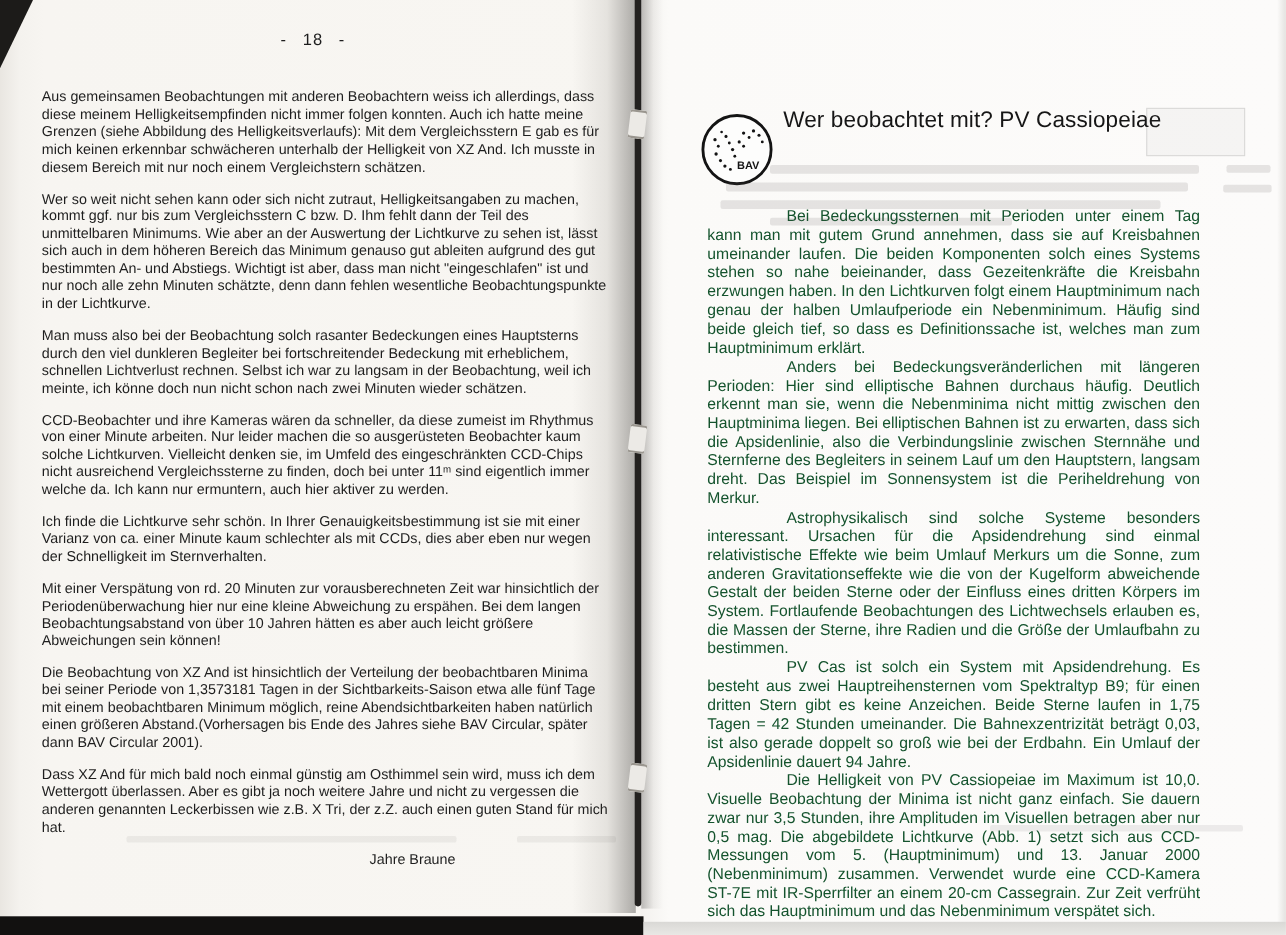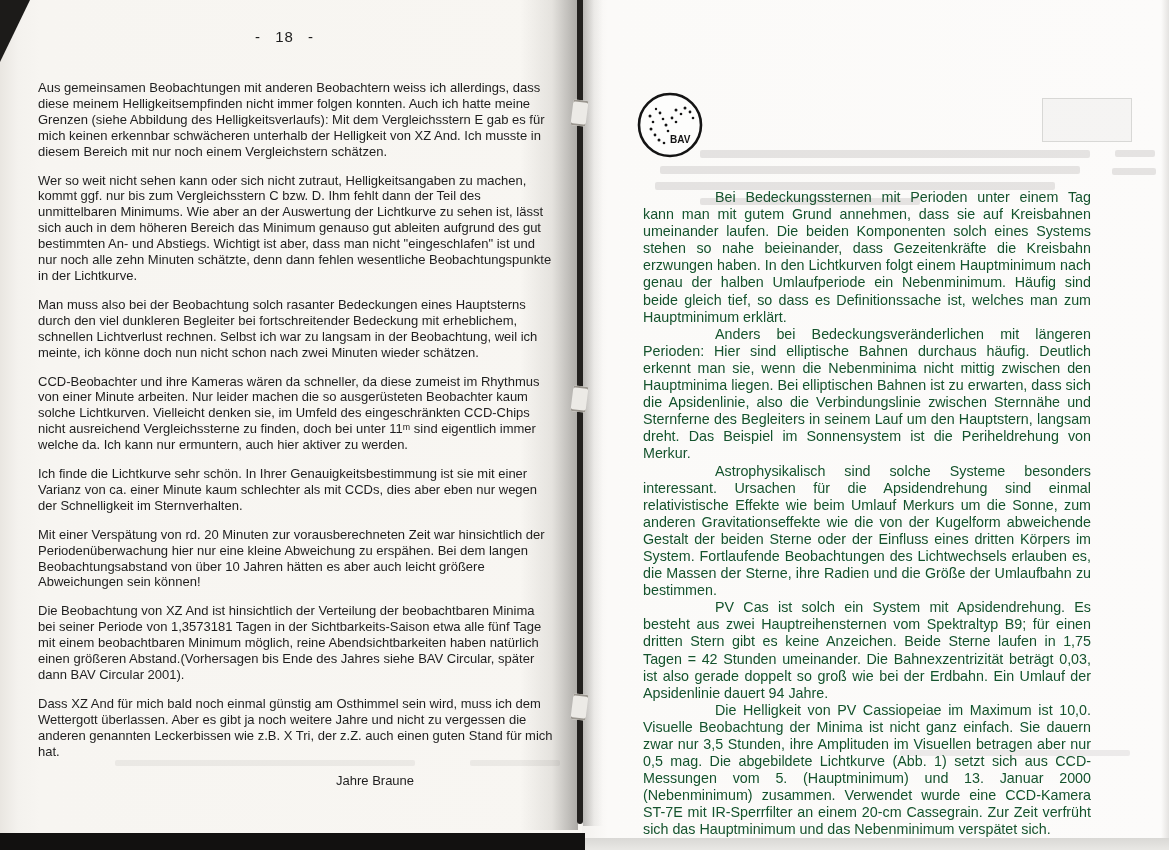--- a/index.html
+++ b/index.html
@@ -36,21 +36,21 @@
   
   .page-num{position:absolute;color:#1d1d1d;font-size:15px;letter-spacing:1px;word-spacing:9px;}
   .page-num.left{left:255px;top:28px;}
 
   .body-left{position:absolute;left:38px;top:80px;width:516px;color:#1e1e1e;
     font-size:13px;line-height:15.9px;}
   .body-left p{margin:0 0 13px 0;}
   .signature{margin-top:12px;margin-left:298px;}
 
   .article-header{position:absolute;left:635px;top:85px;width:480px;height:72px;}
-  .bav-logo{position:absolute;left:0;top:6px;}
+  .bav-logo{position:absolute;left:0;top:17px;}
   .article-title{position:absolute;left:77px;top:12px;font-size:20.5px;color:#161616;
     letter-spacing:0.1px;white-space:nowrap;}
 
   .body-right{position:absolute;left:643px;top:189px;width:448px;color:#14532d;
     font-size:14.3px;line-height:17.1px;text-align:justify;}
   .body-right p{margin:0;text-indent:72px;}
 
   
   .ghost{position:absolute;background:rgba(90,88,84,0.14);border-radius:2px;filter:blur(0.6px);}
   .ghost-box{position:absolute;border:1px solid rgba(90,88,84,0.18);background:rgba(120,116,110,0.05);
@@ -100,20 +100,21 @@
           <circle cx="41" cy="19" r="1.5"></circle>
             <circle cx="46" cy="23" r="1.3"></circle>
           <circle cx="50" cy="17" r="1.5"></circle>
             <circle cx="55" cy="21" r="1.4"></circle>
           <circle cx="58" cy="27" r="1.3"></circle>
             <circle cx="21" cy="18" r="1.2"></circle>
         </g>
         <text x="35" y="52" font-family="Liberation Sans, sans-serif" font-size="10" font-weight="bold" fill="#141414">BAV</text>
       </svg>
     </div>
+    <div class="article-title">Wer beobachtet mit? PV Cassiopeiae</div>
   </div>
 
   <div class="body-right">
     <p>Bei Bedeckungssternen mit Perioden unter einem Tag kann man mit gutem Grund annehmen, dass sie auf Kreisbahnen umeinander laufen. Die beiden Komponenten solch eines Systems stehen so nahe beieinander, dass Gezeitenkräfte die Kreisbahn erzwungen haben. In den Lichtkurven folgt einem Hauptminimum nach genau der halben Umlaufperiode ein Nebenminimum. Häufig sind beide gleich tief, so dass es Definitionssache ist, welches man zum Hauptminimum erklärt.</p>
     <p>Anders bei Bedeckungsveränderlichen mit längeren Perioden: Hier sind elliptische Bahnen durchaus häufig. Deutlich erkennt man sie, wenn die Nebenminima nicht mittig zwischen den Hauptminima liegen. Bei elliptischen Bahnen ist zu erwarten, dass sich die Apsidenlinie, also die Verbindungslinie zwischen Sternnähe und Sternferne des Begleiters in seinem Lauf um den Hauptstern, langsam dreht. Das Beispiel im Sonnensystem ist die Periheldrehung von Merkur.</p>
     <p>Astrophysikalisch sind solche Systeme besonders interessant. Ursachen für die Apsidendrehung sind einmal relativistische Effekte wie beim Umlauf Merkurs um die Sonne, zum anderen Gravitationseffekte wie die von der Kugelform abweichende Gestalt der beiden Sterne oder der Einfluss eines dritten Körpers im System. Fortlaufende Beobachtungen des Lichtwechsels erlauben es, die Massen der Sterne, ihre Radien und die Größe der Umlaufbahn zu bestimmen.</p>
     <p>PV Cas ist solch ein System mit Apsidendrehung. Es besteht aus zwei Hauptreihensternen vom Spektraltyp B9; für einen dritten Stern gibt es keine Anzeichen. Beide Sterne laufen in 1,75 Tagen = 42 Stunden umeinander. Die Bahnexzentrizität beträgt 0,03, ist also gerade doppelt so groß wie bei der Erdbahn. Ein Umlauf der Apsidenlinie dauert  94 Jahre.</p>
     <p>Die Helligkeit von PV Cassiopeiae im Maximum ist 10,0. Visuelle Beobachtung der Minima ist nicht ganz einfach. Sie dauern zwar nur 3,5 Stunden, ihre Amplituden im Visuellen betragen aber nur 0,5 mag. Die abgebildete Lichtkurve (Abb. 1) setzt sich aus CCD-Messungen vom 5. (Hauptminimum) und 13. Januar 2000 (Nebenminimum) zusammen. Verwendet wurde eine CCD-Kamera ST-7E mit IR-Sperrfilter an einem 20-cm Cassegrain. Zur Zeit verfrüht sich das Hauptminimum und das Nebenminimum verspätet sich.</p>
   </div>
 

